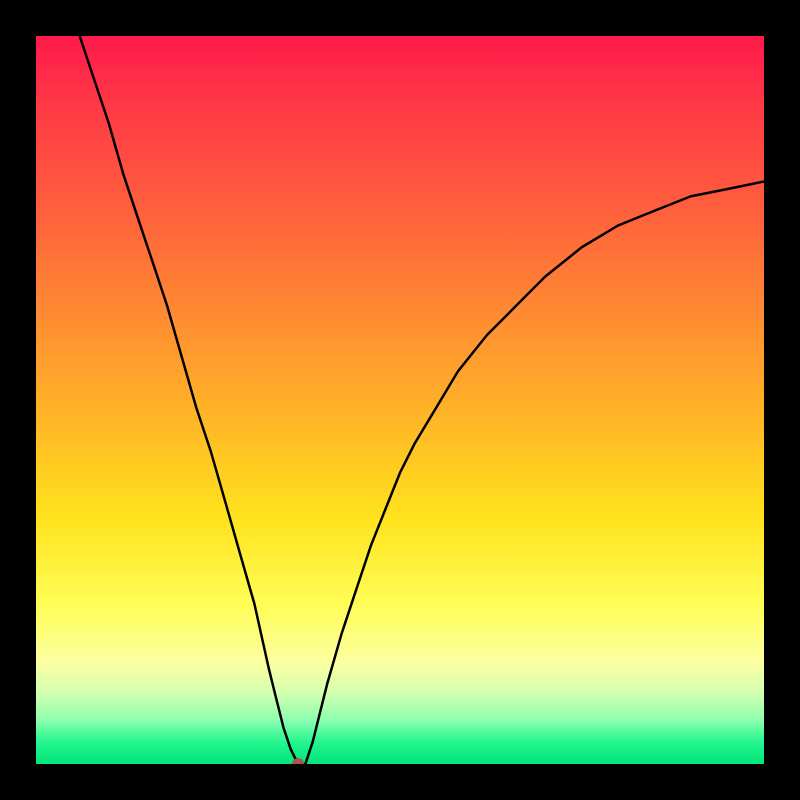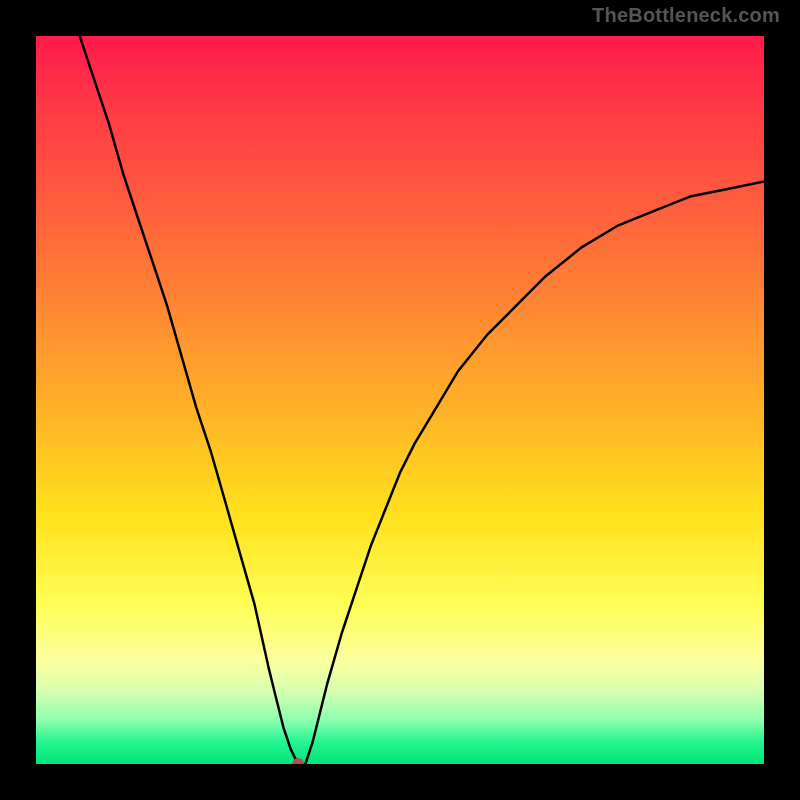--- a/index.html
+++ b/index.html
@@ -70,21 +70,20 @@
   }
   .min-dot {
     fill: #b05050;
   }
 </style>
 </head>
 <body>
 
 <div class="container">
 
-  <div class="watermark">TheBottleneck.com</div>
 
   <div class="plot-outer">
     <div class="plot-area">
       <svg class="curve-svg" viewBox="0 0 728 728" preserveAspectRatio="none">
         <path id="curve-path" class="curve-path" d="M43.7 0.0 L58.2 43.7 L72.8 87.4 L87.4 138.3 L101.9 182.0 L116.5 225.7 L131.0 269.4 L145.6 320.3 L160.2 371.3 L174.7 415.0 L189.3 465.9 L203.8 516.9 L218.4 567.8 L233.0 633.4 L240.2 662.5 L247.5 691.6 L254.8 713.4 L262.1 728.0 L269.4 728.0 L276.6 706.2 L283.9 677.0 L291.2 647.9 L305.8 597.0 L320.3 553.3 L334.9 509.6 L349.4 473.2 L364.0 436.8 L378.6 407.7 L400.4 371.3 L422.2 334.9 L451.4 298.5 L480.5 269.4 L509.6 240.2 L546.0 211.1 L582.4 189.3 L618.8 174.7 L655.2 160.2 L691.6 152.9 L728.0 145.6"></path>
         <circle id="min-dot" class="min-dot" r="6" cx="262.1" cy="728.0"></circle>
       </svg>
     </div>
   </div>
 

